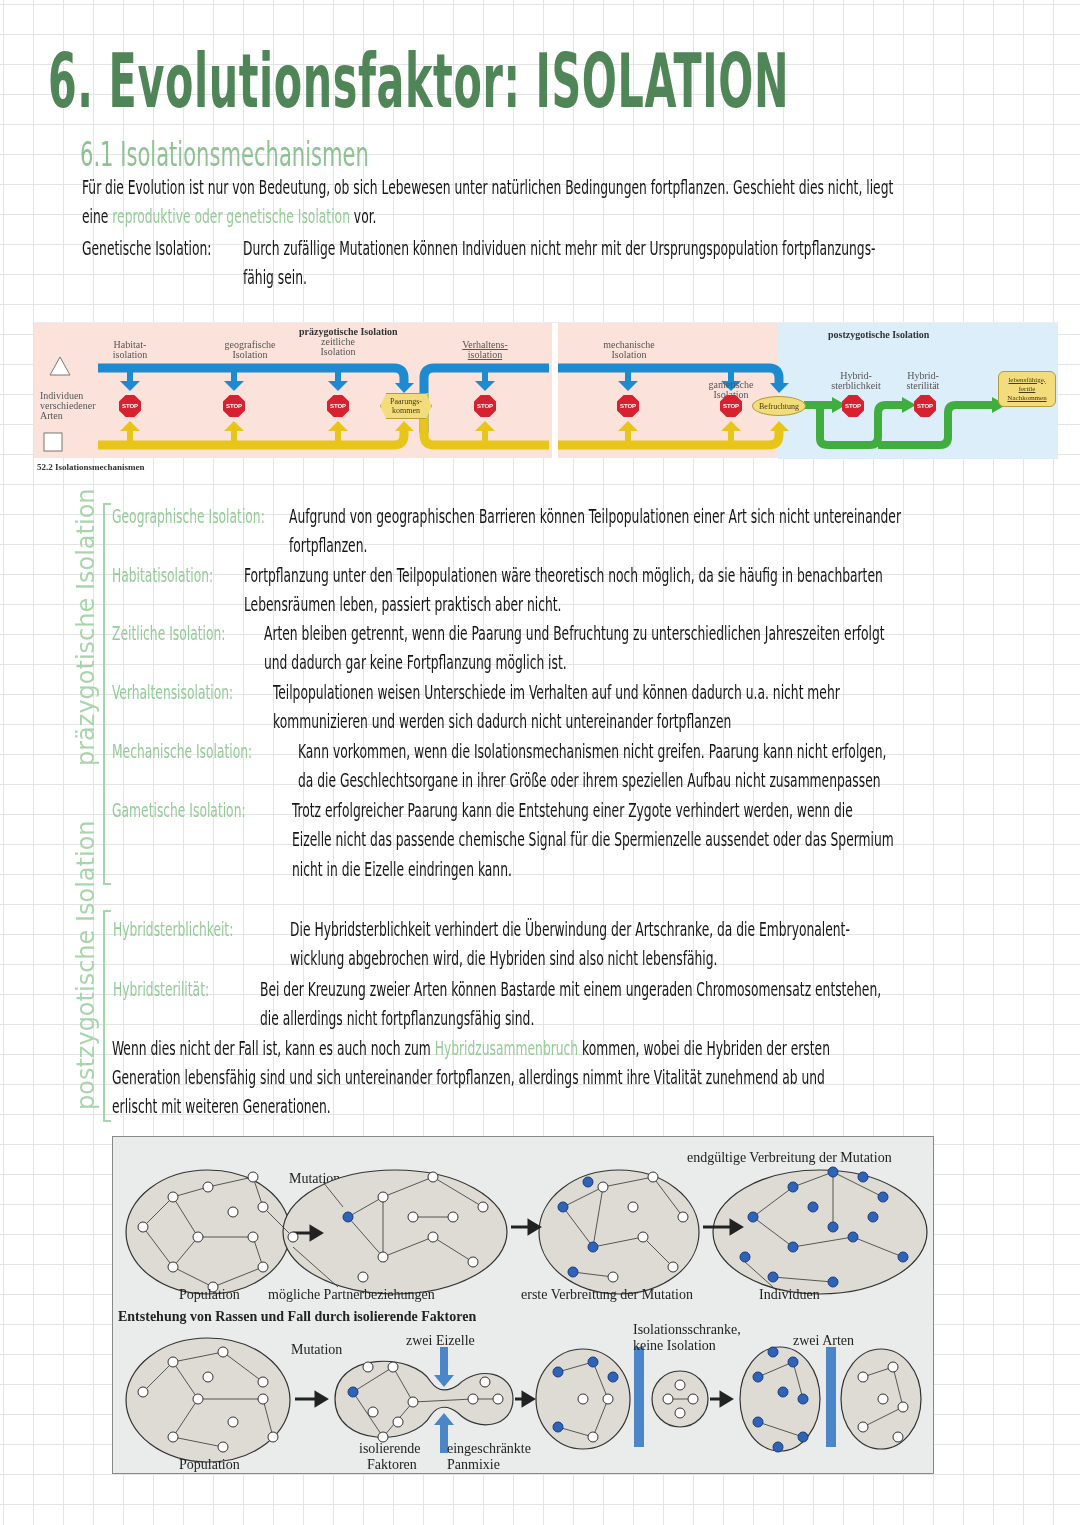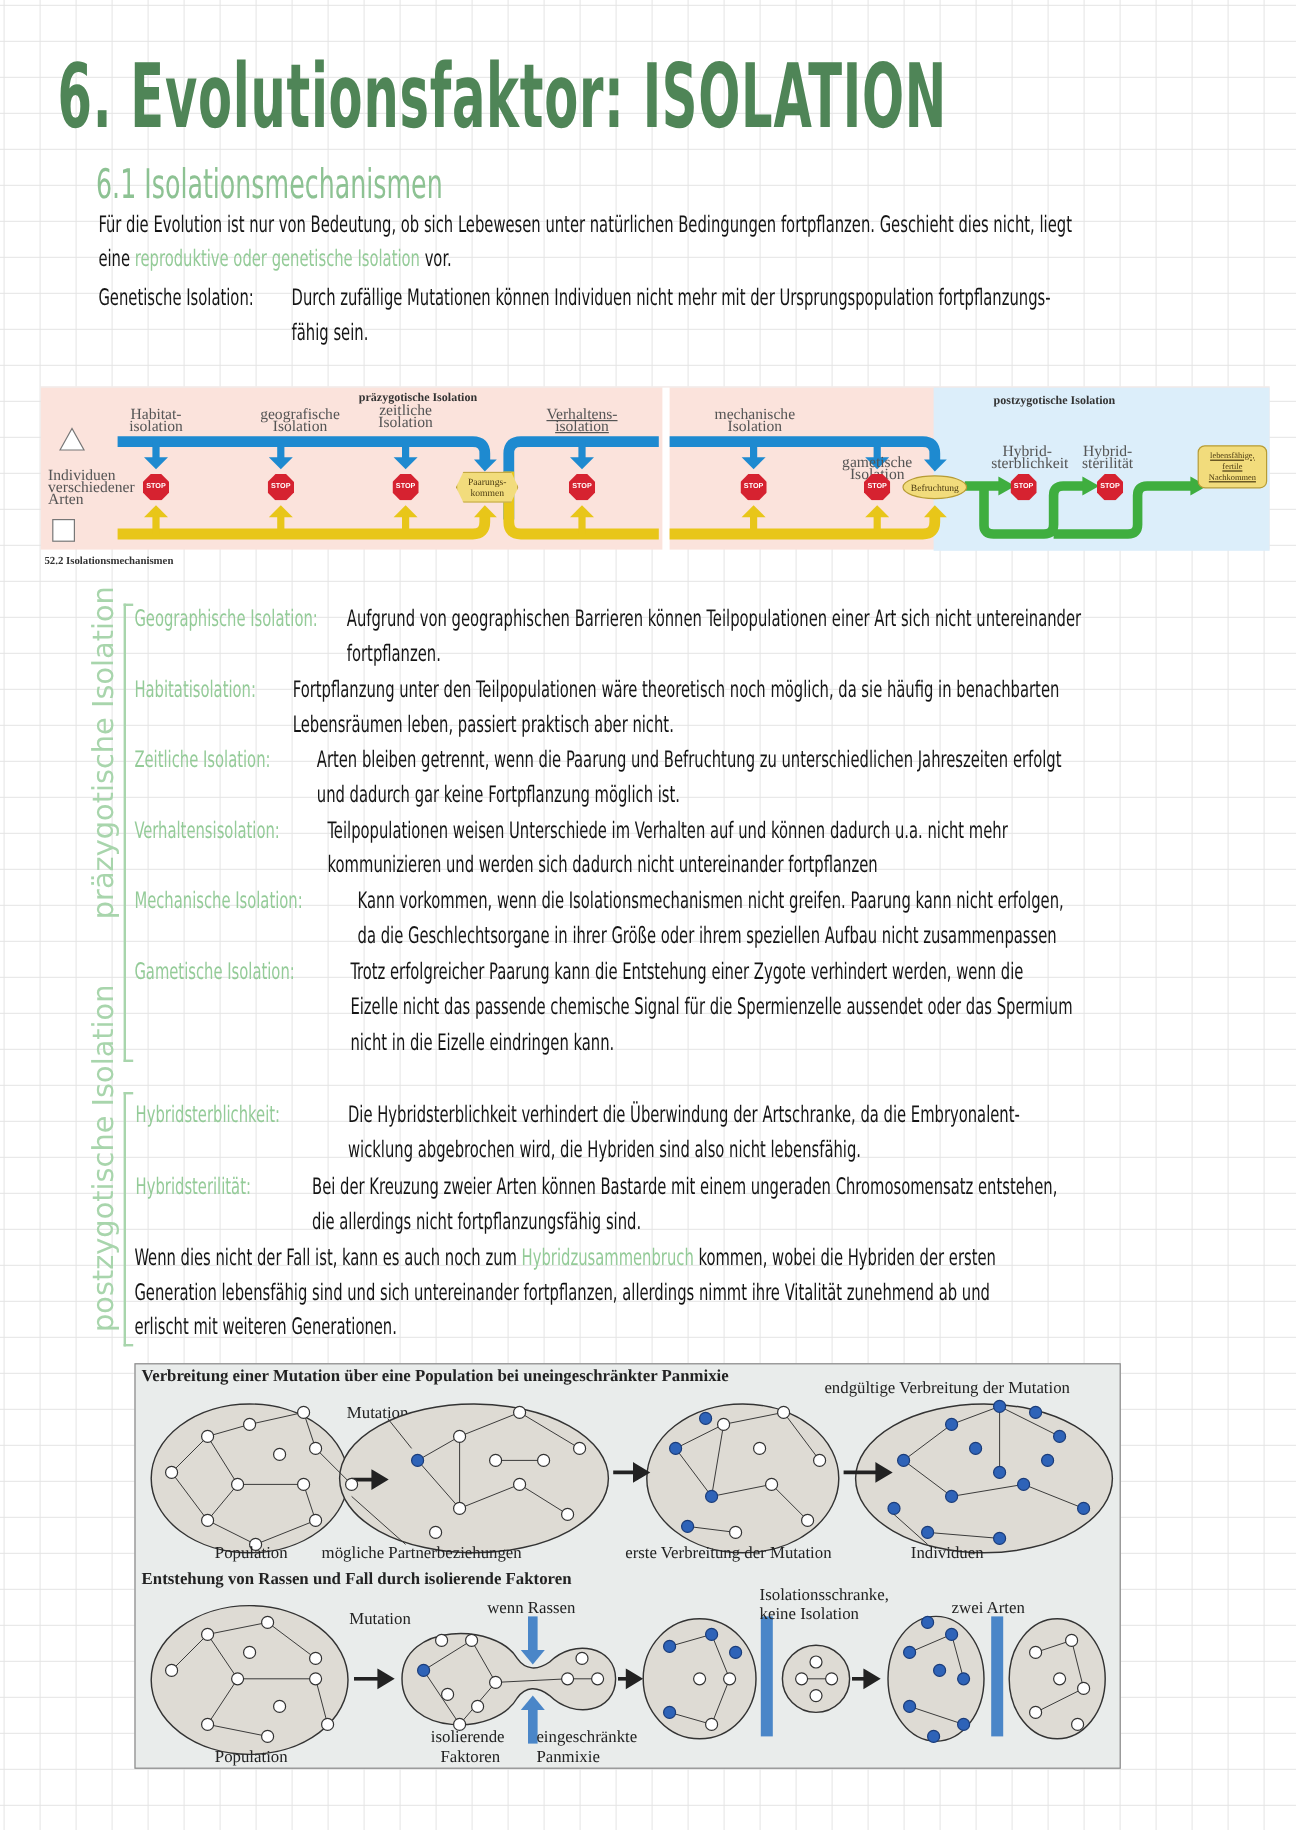--- a/index.html
+++ b/index.html
@@ -45,21 +45,21 @@
   }
   
   .diagram {
     left: 34px; top: 322px; width: 1024px; height: 136px;
     background: #fbe3dc; border-top: 1px solid #eee; box-sizing: border-box;
   }
   .post-bg { position: absolute; left: 744px; top: 0; width: 280px; height: 136px; background: #dceefa; }
   .sep { position: absolute; left: 518px; top: 0; width: 6px; height: 136px; background: #ffffff; }
   .dlabel {
     position: absolute; font-family: "Liberation Serif", "DejaVu Serif", serif;
-    font-size: 13px; color: #555; text-align: center; line-height: 10px;
+    font-size: 10px; color: #555; text-align: center; line-height: 10px;
   }
   .dhead {
     position: absolute; font-family: "Liberation Serif", "DejaVu Serif", serif;
     font-size: 10px; color: #333; font-weight: bold;
   }
   .caption {
     left: 37px; top: 462px; font-family: "Liberation Serif", serif; font-size: 9px; color: #333; font-weight: bold;
   }
   .stop {
     position: absolute; width: 22px; height: 22px; background: #d62230;
@@ -234,21 +234,20 @@
 
 <div class="abs hw" style="left:112px; top:1034px;">
   <span>Wenn dies nicht der Fall ist, kann es auch noch zum</span>
   <span class="green">Hybridzusammenbruch</span>
   <span>kommen, wobei die Hybriden der ersten</span>
 </div>
 <div class="abs hw" style="left:112px; top:1063px;">Generation lebensfähig sind und sich untereinander fortpflanzen, allerdings nimmt ihre Vitalität zunehmend ab und</div>
 <div class="abs hw" style="left:112px; top:1092px;">erlischt mit weiteren Generationen.</div>
 
 <div class="abs popfig">
-  <div class="ptext ptitle" style="left:5px; top:3px;">Verbreitung einer Mutation über eine Population bei uneingeschränkter Panmixie</div>
   <div class="ptext" style="left:574px; top:13px;">endgültige Verbreitung der Mutation</div>
   <div class="ptext" style="left:176px; top:34px;">Mutation</div>
 
   <svg width="822" height="338" style="position:absolute;left:0;top:0;">
     <defs>
       <marker id="ah" markerWidth="5" markerHeight="5" refX="4" refY="2.5" orient="auto">
           <path d="M0,0 L5,2.5 L0,5 z" fill="#222"></path>
         </marker>
     </defs>
 
@@ -465,21 +464,21 @@
     </g>
   </svg>
 
   <div class="ptext" style="left:66px; top:150px;">Population</div>
   <div class="ptext" style="left:155px; top:150px;">mögliche Partnerbeziehungen</div>
   <div class="ptext" style="left:408px; top:150px;">erste Verbreitung der Mutation</div>
   <div class="ptext" style="left:646px; top:150px;">Individuen</div>
 
   <div class="ptext ptitle" style="left:5px; top:172px;">Entstehung von Rassen und Fall durch isolierende Faktoren</div>
   <div class="ptext" style="left:178px; top:205px;">Mutation</div>
-  <div class="ptext" style="left:293px; top:196px;">wenn Rassen</div>
+  <div class="ptext" style="left:293px; top:196px;">zwei Eizelle</div>
   <div class="ptext" style="left:520px; top:185px;">Isolationsschranke,</div>
   <div class="ptext" style="left:520px; top:201px;">keine Isolation</div>
   <div class="ptext" style="left:680px; top:196px;">zwei Arten</div>
   <div class="ptext" style="left:66px; top:320px;">Population</div>
   <div class="ptext" style="left:246px; top:304px;">isolierende</div>
   <div class="ptext" style="left:254px; top:320px;">Faktoren</div>
   <div class="ptext" style="left:334px; top:304px;">eingeschränkte</div>
   <div class="ptext" style="left:334px; top:320px;">Panmixie</div>
 </div>
 

